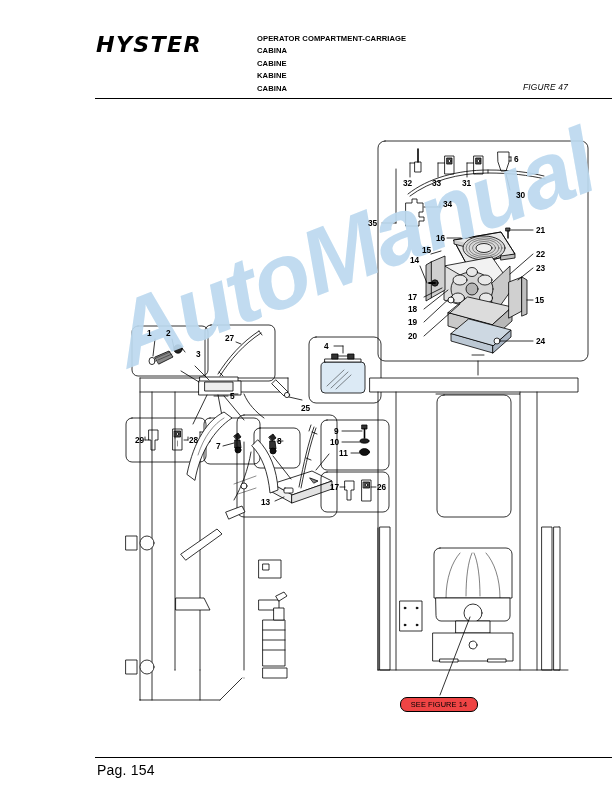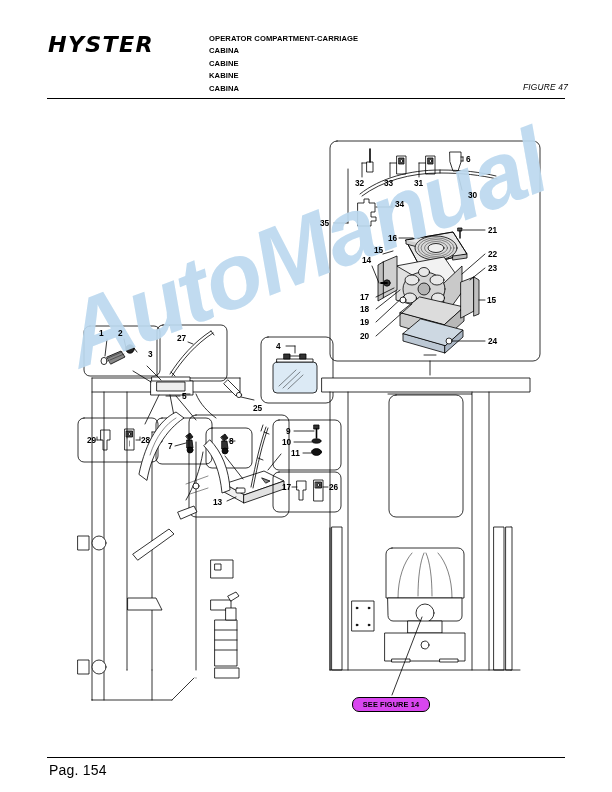--- a/index.html
+++ b/index.html
@@ -4,21 +4,21 @@
 <style>
   html,body{margin:0;padding:0;}
   body{
     width:612px;height:792px;
     background:#ffffff;
     font-family:"Liberation Sans", sans-serif;
     position:relative;
     overflow:hidden;
     -webkit-font-smoothing:antialiased;
   }
-  .page{position:absolute;inset:0;}
+  .page{position:absolute;inset:0;margin-left:48px;}
 
   
   .brand{
     position:absolute;left:48px;top:33px;
     font-family:"DejaVu Sans", sans-serif;
     font-weight:bold;font-style:italic;
     font-size:21px;letter-spacing:1.2px;
     color:#000;
     transform:scaleX(1.06);
     transform-origin:left center;
@@ -69,23 +69,23 @@
     position:absolute;
     font-size:8.3px;font-weight:bold;color:#000;
     line-height:1;
     z-index:8;
     white-space:nowrap;
   }
   .seefig{
     position:absolute;left:352px;top:697px;
     width:76px;height:13px;
     border:1px solid #000;border-radius:7px;
-    font-size:7.4px;font-weight:bold;color:#000;
+    font-size:7.4px;font-weight:normal;color:#000;
     display:flex;align-items:center;justify-content:center;
-    background:#d946ef;
+    background:#ef4444;
     z-index:9;letter-spacing:0.1px;
   }
 </style>
 </head>
 <body>
 
 <div class="page">
 
   <div class="brand">HYSTER</div>
 

